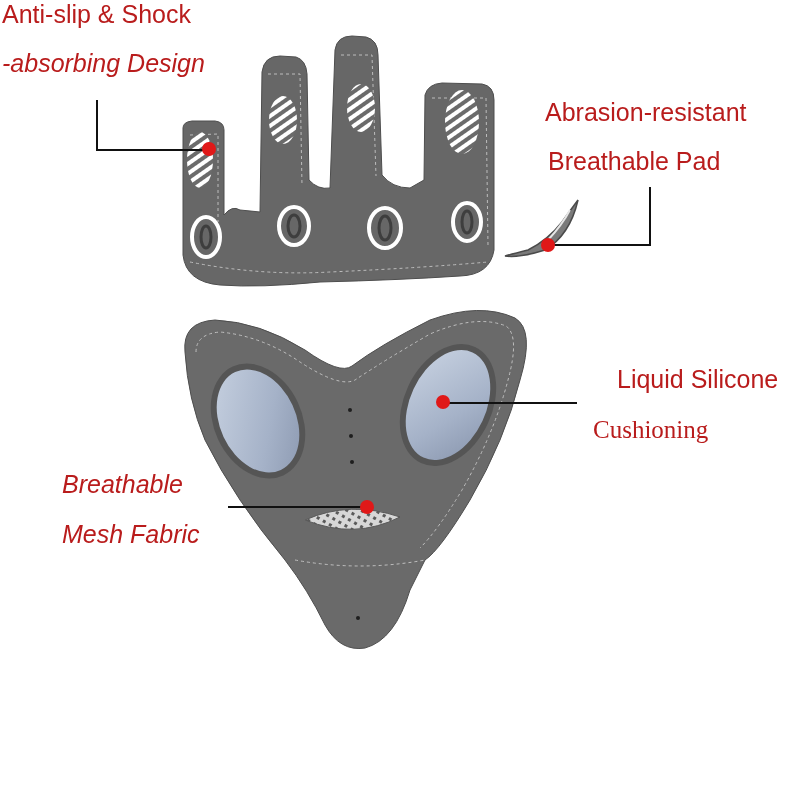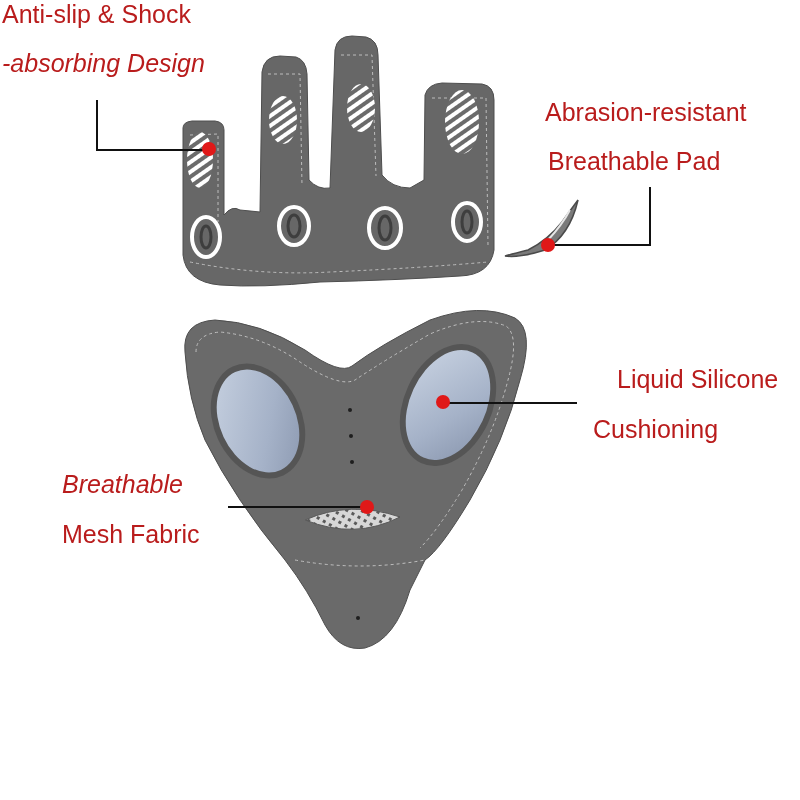--- a/index.html
+++ b/index.html
@@ -8,23 +8,23 @@
   svg{position:absolute;left:0;top:0;}
 </style>
 </head>
 <body>
 
 <div class="label" style="left:2px;top:2px;">Anti-slip &amp; Shock</div>
 <div class="label" style="left:2px;top:51px;font-style:italic;">-absorbing Design</div>
 <div class="label" style="left:545px;top:100px;">Abrasion-resistant</div>
 <div class="label" style="left:548px;top:149px;">Breathable Pad</div>
 <div class="label" style="left:593px;top:367px;margin-left:24px;">Liquid Silicone</div>
-<div class="label" style="left:593px;top:417px;">Cushioning</div>
+<div class="label" style="left:593px;top:417px;font-family:Liberation Serif, serif;">Cushioning</div>
 <div class="label" style="left:62px;top:472px;font-style:italic;">Breathable</div>
-<div class="label" style="left:62px;top:522px;">Mesh Fabric</div>
+<div class="label" style="left:62px;top:522px;font-style:italic;">Mesh Fabric</div>
 
 <svg width="800" height="800" viewBox="0 0 800 800">
   <defs>
     <pattern id="stripes" width="8" height="8" patternUnits="userSpaceOnUse" patternTransform="rotate(-35)">
       <rect width="8" height="8" fill="#6b6b6b"></rect>
       <rect width="8" height="4" fill="#ffffff"></rect>
     </pattern>
     <pattern id="mesh" width="7" height="7" patternUnits="userSpaceOnUse" patternTransform="rotate(30)">
       <rect width="7" height="7" fill="#d7d7d7"></rect>
       <rect x="1" y="1" width="3" height="3" fill="#5a5a5a"></rect>

